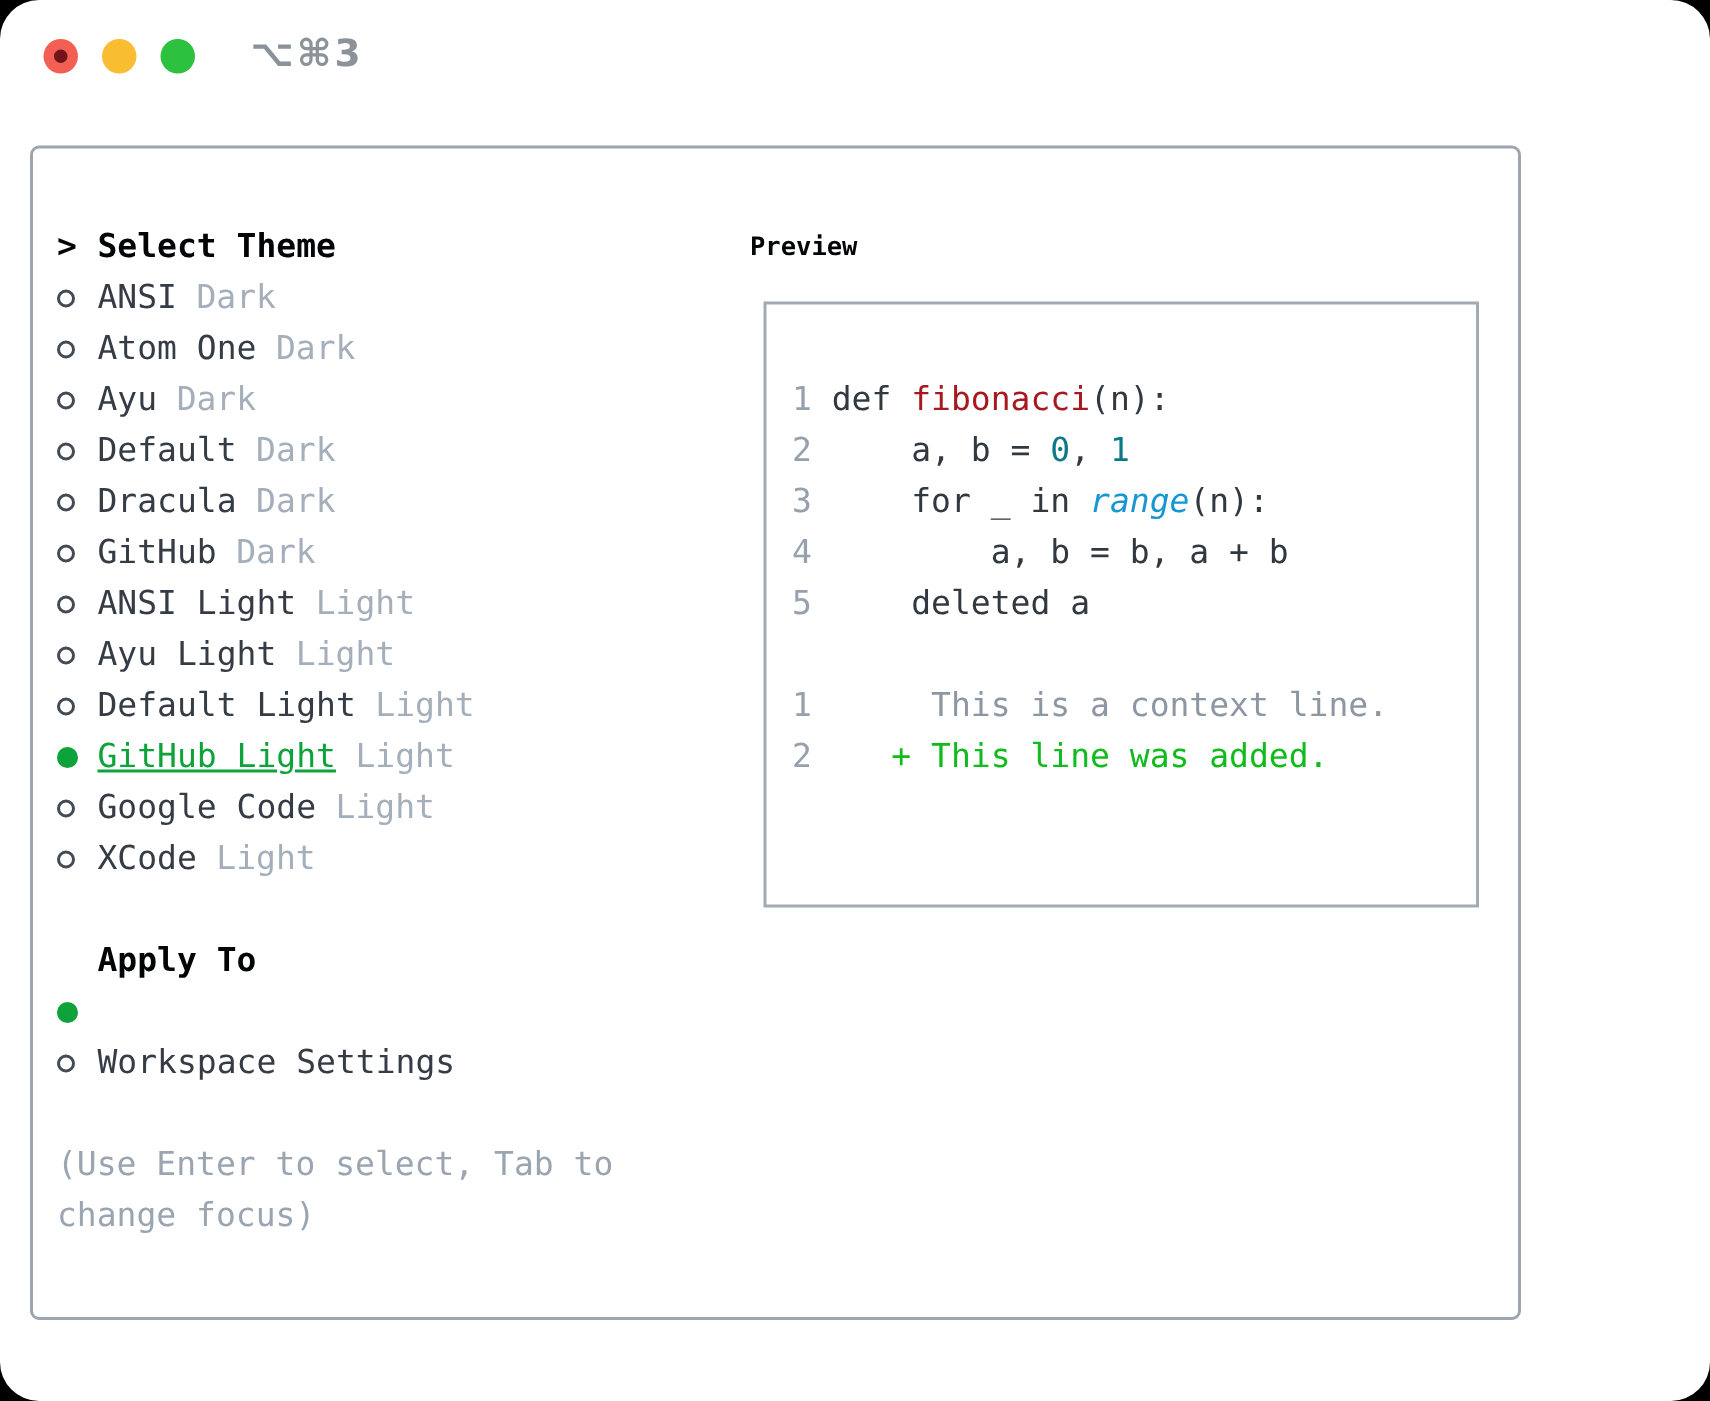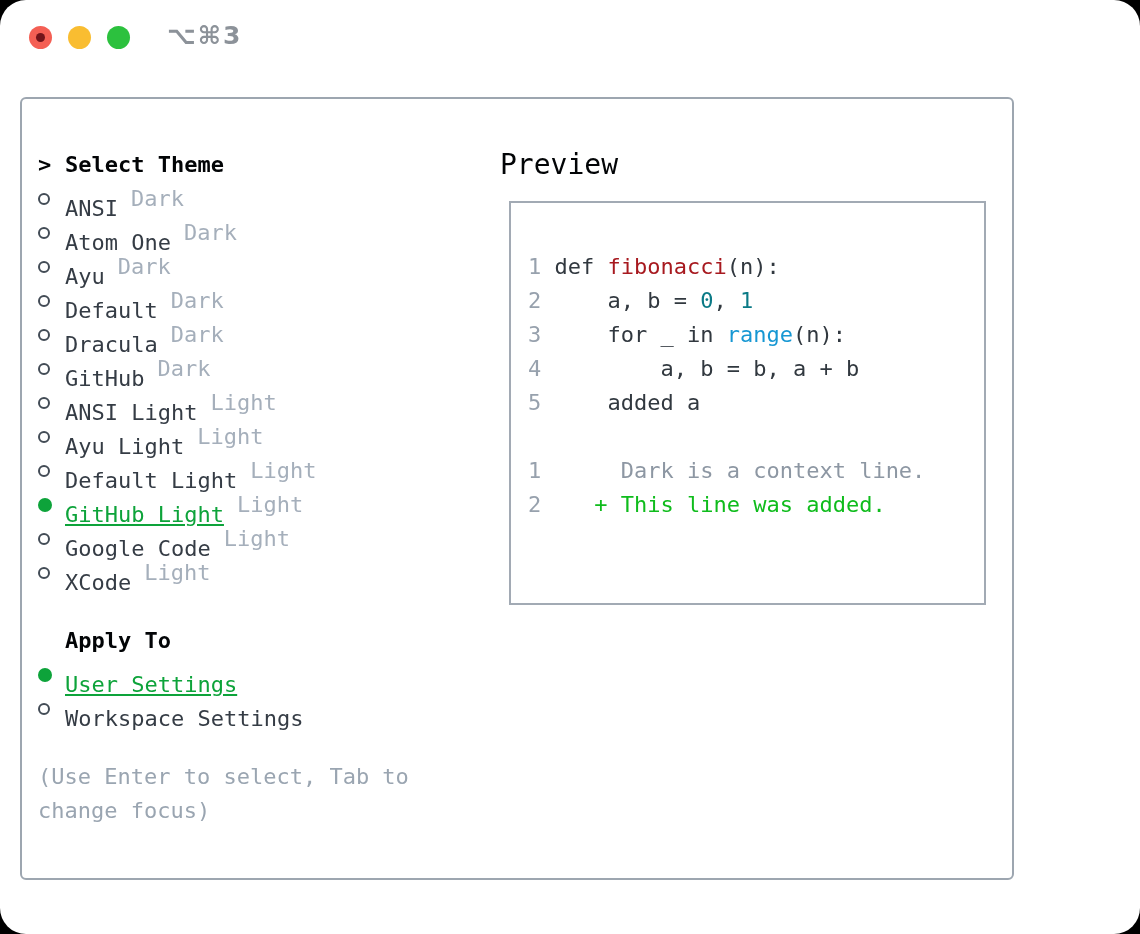--- a/index.html
+++ b/index.html
@@ -25,38 +25,38 @@
     position:absolute;left:20px;top:97px;width:994px;height:783px;
     border:2px solid #9da6b0;border-radius:6px;box-sizing:border-box;background:#fff;
   }
   
   .left-col{position:absolute;left:16px;top:49px;width:452px;font-size:22px;line-height:34px;color:#353c45;}
   .row{display:flex;white-space:pre;height:34px;align-items:stretch;}
   .slot{width:27px;flex:none;display:flex;align-items:center;}
   .radio{width:12px;height:12px;border:2px solid #424b55;border-radius:50%;box-sizing:border-box;background:transparent;}
   .radio.on{width:14px;height:14px;border:none;background:var(--accent,#0da33a);}
   .prompt,.header-label{font-weight:bold;color:#020406;}
-  .item .name{color:#353c45;margin-top:10px;}
+  .item .name{color:#353c45;}
   .item.selected .name{color:var(--accent,#0da33a);text-decoration:underline;}
   .variant{color:#a5afbb;margin-left:13px;}
   .spacer{height:34px;}
   .hint{color:#9aa5b1;width:440px;white-space:normal;}
   
-  .preview-title{position:absolute;left:478px;top:49px;font-size:28px;line-height:34px;font-weight:normal;color:#020406;}
+  .preview-title{position:absolute;left:478px;top:49px;font-size:17px;line-height:34px;font-weight:bold;color:#020406;}
   .preview-box{
     position:absolute;left:487px;top:102px;width:477px;height:404px;
     border:2px solid #a2aab4;box-sizing:border-box;
     padding:47px 12px 0 17px;overflow:hidden;background:#fff;
   }
   .cl{height:34px;font-size:22px;line-height:34px;white-space:pre;}
   .ln{color:#97a1ad;}
   .code{color:#31383f;}
   .func{color:var(--func-red,#a7191f);}
   .num{color:var(--number-teal,#0b7a86);}
-  .builtin{color:var(--builtin-blue,#1697d3);}
+  .builtin{color:var(--builtin-blue,#1697d3);font-style:italic;}
   .ctx{color:#8d97a3;}
   .del{color:var(--deleted-red,#c43a2b);}
   .add{color:var(--added-green,#0fbc1c);text-align:right;}
 </style>
 </head>
 <body>
 
 <div class="card">
 
   <div class="lights">
@@ -92,35 +92,35 @@
         </div>
 
       <div class="spacer"></div>
 
       <div class="row">
         <span class="slot"></span>
         <span class="header-label">Apply To</span>
       </div>
 
       <div id="apply-list">
-          <div class="row item selected"><span class="slot"><span class="radio on"></span></span><span class="name">User Settings</span></div>
+          <div class="row item selected"><span class="slot"><span class="radio on"></span></span></div>
           <div class="row item"><span class="slot"><span class="radio"></span></span><span class="name">Workspace Settings</span></div>
         </div>
 
       <div class="spacer"></div>
 
       <div class="hint">(Use Enter to select, Tab to change focus)</div>
     </div>
 
     <div class="preview-title">Preview</div>
     <div class="preview-box">
         <div class="cl"><span class="ln">1 </span><span class="code">def </span><span class="func">fibonacci</span><span class="code">(n):</span></div>
         <div class="cl"><span class="ln">2 </span><span class="code">    a, b = </span><span class="num">0</span><span class="code">, </span><span class="num">1</span></div>
         <div class="cl"><span class="ln">3 </span><span class="code">    for _ in </span><span class="builtin">range</span><span class="code">(n):</span></div>
         <div class="cl"><span class="ln">4 </span><span class="code">        a, b = b, a + b</span></div>
-        <div class="cl"><span class="ln">5 </span><span class="code">    added a</span></div>
+        <div class="cl"><span class="ln">5 </span><span class="code">    deleted a</span></div>
         <div class="cl"></div>
-        <div class="cl"><span class="ln">1 </span><span class="ctx">     Dark is a context line.</span></div>
+        <div class="cl"><span class="ln">1 </span><span class="ctx">     This is a context line.</span></div>
         <div class="cl"><span class="ln">2 </span><span class="add">   + This line was added.</span></div>
       </div>
 
   </div>
 </div>
 
 </body></html>

